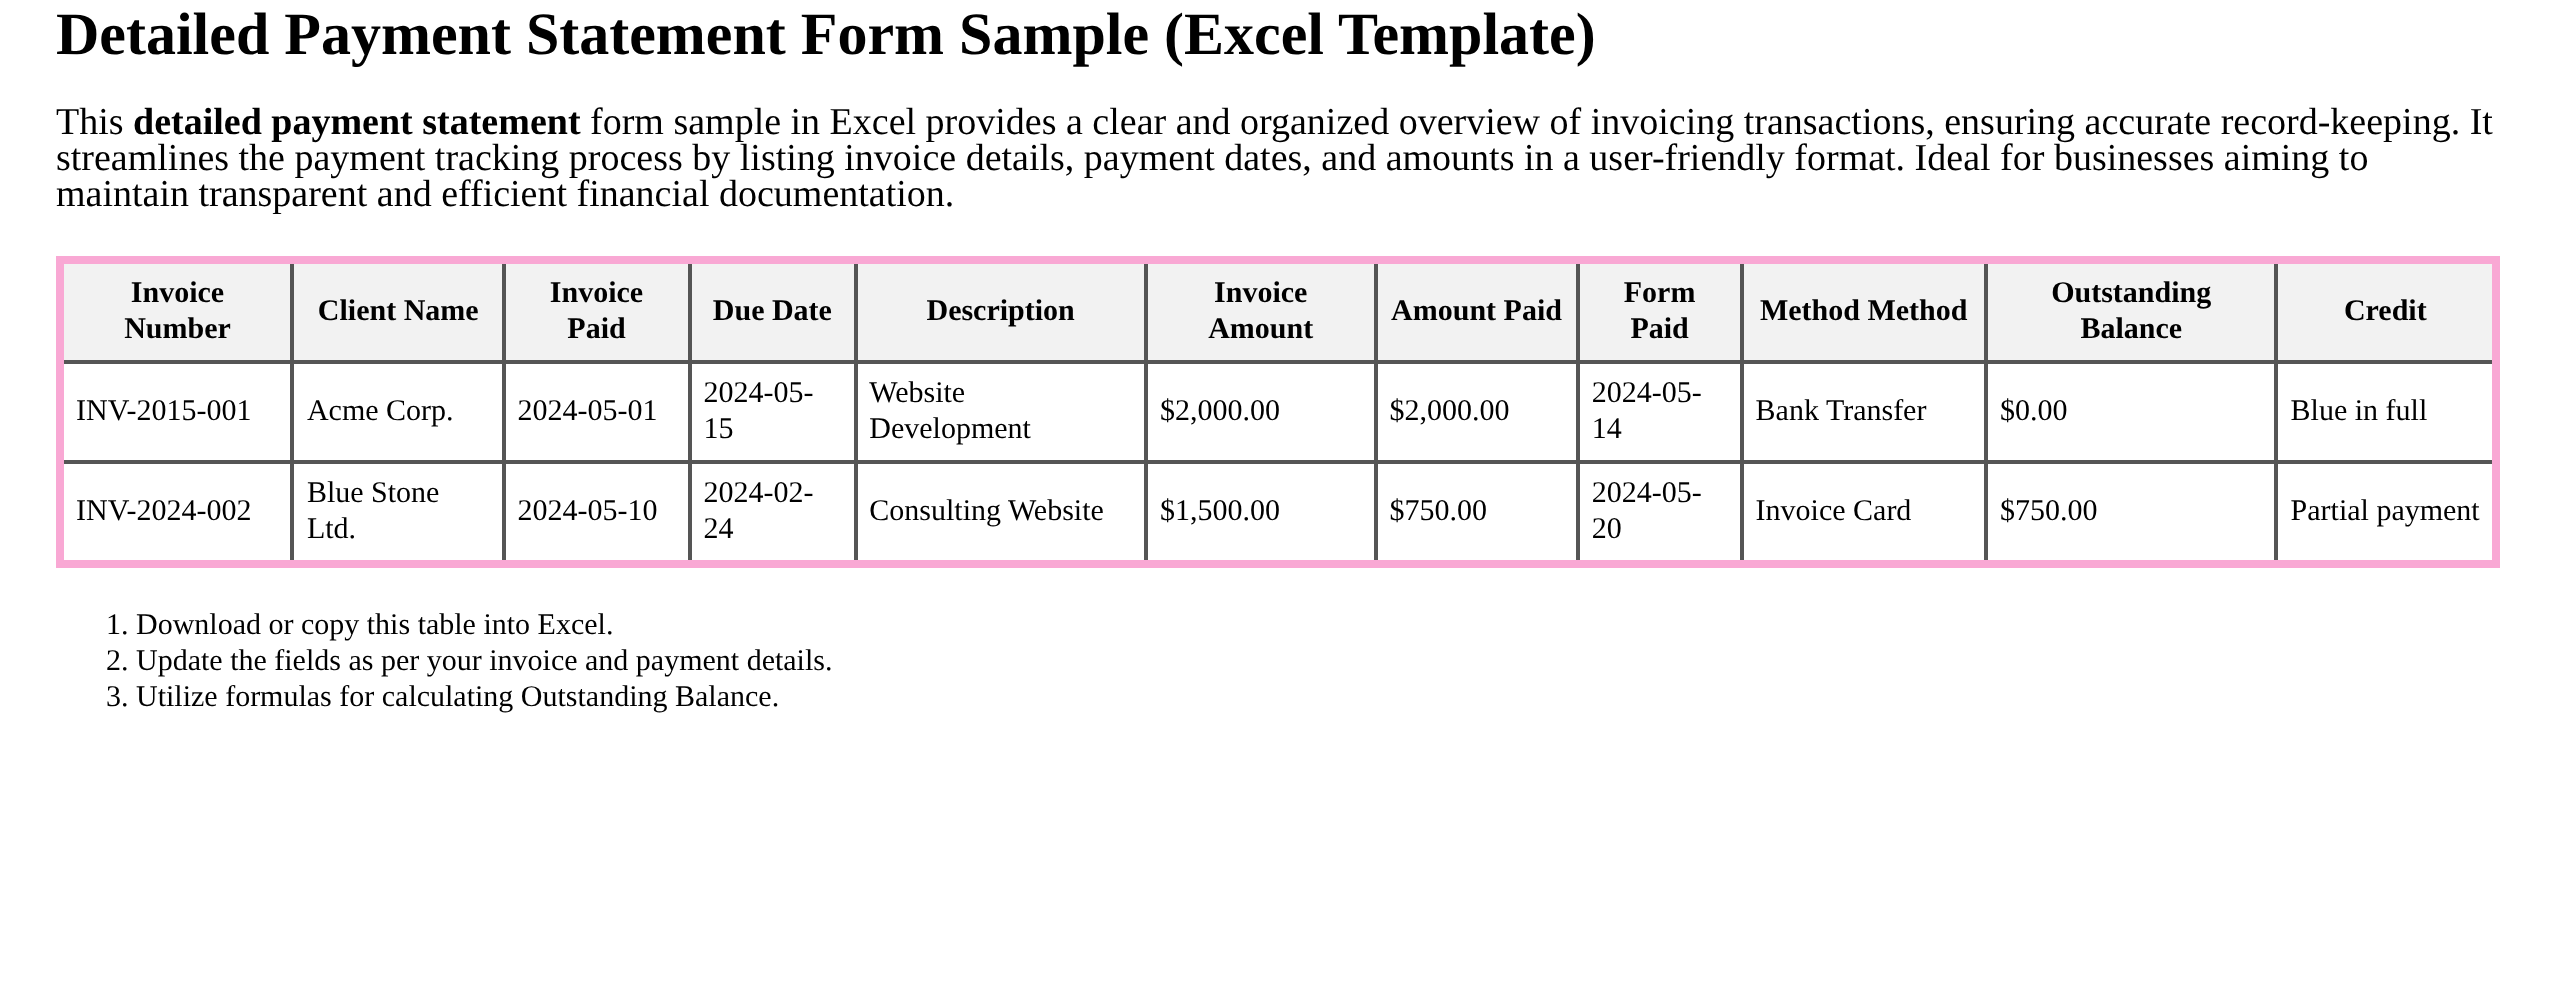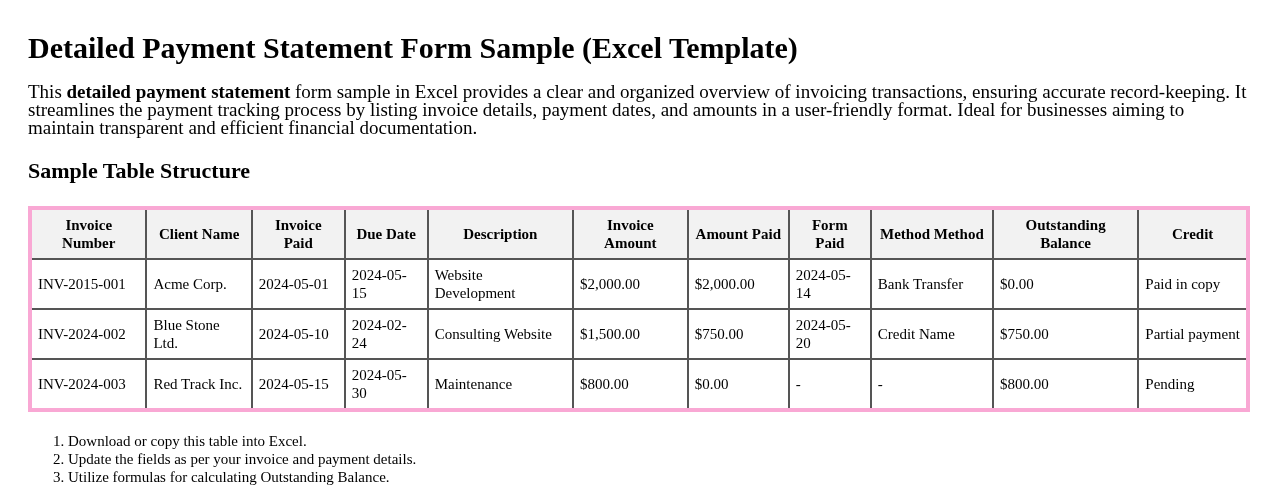--- a/index.html
+++ b/index.html
@@ -15,21 +15,20 @@
       height: 501px;
       overflow: hidden;
     }
     .page {
       padding: 0 28px 0 28px;
     }
     h1 {
       font-size: 30px;
       font-weight: bold;
       margin: 0;
-      padding-top: 30px;
       line-height: 36px;
     }
     p.intro {
       margin: 17px 0 0 0;
       line-height: 18px;
       font-size: 19px;
     }
     h2 {
       font-size: 22px;
       font-weight: bold;
@@ -73,21 +72,20 @@
     }
   </style>
 </head>
 <body>
 
 <div class="page">
   <h1>Detailed Payment Statement Form Sample (Excel Template)</h1>
 
   <p class="intro"><span>This </span><b>detailed payment statement</b><span> form sample in Excel provides a clear and organized overview of invoicing transactions, ensuring accurate record-keeping. It streamlines the payment tracking process by listing invoice details, payment dates, and amounts in a user-friendly format. Ideal for businesses aiming to maintain transparent and efficient financial documentation.</span></p>
 
-  <h2 class="table-heading">Sample Table Structure</h2>
 
   <table>
     <thead>
       <tr>
         <th style="width:103px">Invoice Number</th>
         <th style="width:93px">Client Name</th>
         <th style="width:80px">Invoice Paid</th>
         <th style="width:70px">Due Date</th>
         <th style="width:133px">Description</th>
         <th style="width:102px">Invoice Amount</th>
@@ -103,47 +101,34 @@
         <td>INV-2015-001</td>
         <td>Acme Corp.</td>
         <td>2024-05-01</td>
         <td>2024-05-15</td>
         <td>Website Development</td>
         <td>$2,000.00</td>
         <td>$2,000.00</td>
         <td>2024-05-14</td>
         <td>Bank Transfer</td>
         <td>$0.00</td>
-        <td>Paid in copy</td>
+        <td>Blue in full</td>
       </tr>
       <tr>
         <td>INV-2024-002</td>
         <td>Blue Stone Ltd.</td>
         <td>2024-05-10</td>
         <td>2024-02-24</td>
         <td>Consulting Website</td>
         <td>$1,500.00</td>
         <td>$750.00</td>
         <td>2024-05-20</td>
-        <td>Credit Name</td>
+        <td>Invoice Card</td>
         <td>$750.00</td>
         <td>Partial payment</td>
-      </tr>
-      <tr>
-        <td>INV-2024-003</td>
-        <td>Red Track Inc.</td>
-        <td>2024-05-15</td>
-        <td>2024-05-30</td>
-        <td>Maintenance</td>
-        <td>$800.00</td>
-        <td>$0.00</td>
-        <td>-</td>
-        <td>-</td>
-        <td>$800.00</td>
-        <td>Pending</td>
       </tr>
     </tbody>
   </table>
 
 
   <ol>
     <li>Download or copy this table into Excel.</li>
     <li>Update the fields as per your invoice and payment details.</li>
     <li>Utilize formulas for calculating Outstanding Balance.</li>
   </ol>

